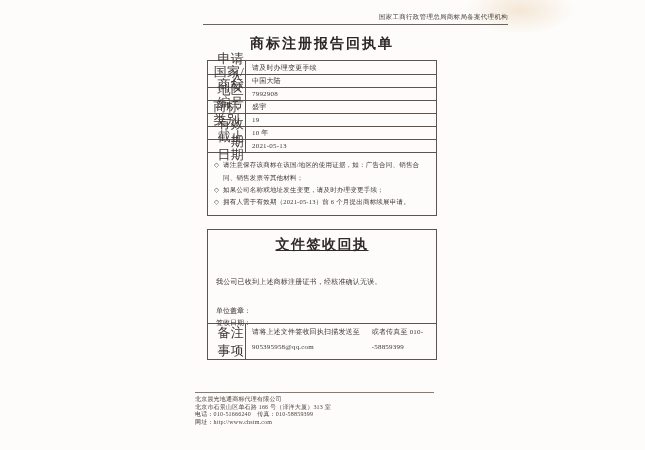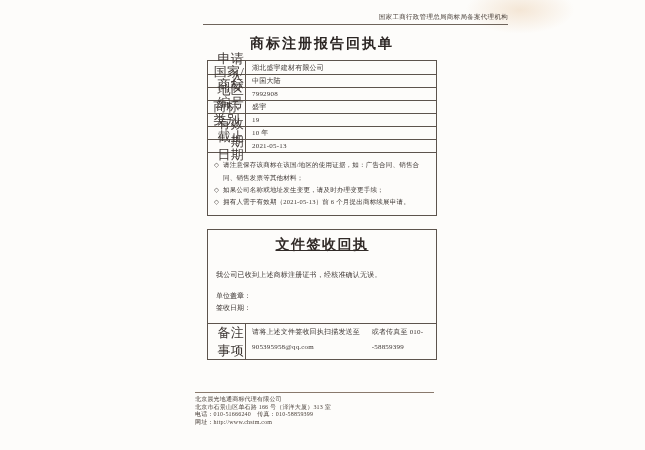--- a/index.html
+++ b/index.html
@@ -47,22 +47,22 @@
   .r-notes { height:63px; }
   .notes-list { flex-direction:column; justify-content:center; align-items:stretch; font-size:6.5px; line-height:12.4px; }
   .note-item { display:flex; align-items:flex-start; }
   .note-bullet { flex:none; width:9px; }
   .note-text { flex:1; }
   .receipt-cell { height:93px; padding:4px 8px; font-size:7px; }
   .receipt-title {
     text-align:center; font-size:14px; font-weight:bold;
     text-decoration:underline; letter-spacing:1.5px; margin-top:2px; color:#322b28;
   }
-  .receipt-statement { margin-top:16px; letter-spacing:.2px; }
-  .stamp-label { margin-top:11px; }
+  .receipt-statement { margin-top:23px; letter-spacing:.2px; }
+  .stamp-label { margin-top:19px; }
   .signer-label { margin-top:21px; }
   .sign-date-label { margin-top:2px; }
   .r-remark { height:36px; }
   .remark-value { flex-direction:row; align-items:flex-start; justify-content:center; line-height:15px; }
   .footer {
     position:absolute; left:195px; top:392px; width:239px;
     border-top:1px solid #89796c; padding-top:3px;
     font-size:6px; line-height:7.6px; letter-spacing:.2px; color:#4a403a;
   }
 </style>
@@ -73,21 +73,21 @@
 
   <div class="stain"></div>
 
   <div class="header-note">国家工商行政管理总局商标局备案代理机构</div>
 
   <div class="doc-title">商标注册报告回执单</div>
 
   <div class="tbl tbl1">
     <div class="row r-simple">
       <div class="cell-label">申请人</div>
-      <div class="cell-value">湖北盛宇建材有限公司</div>
+      <div class="cell-value">请及时办理变更手续</div>
     </div>
     <div class="row r-simple">
       <div class="cell-label">国家/地区</div>
       <div class="cell-value">中国大陆</div>
     </div>
     <div class="row r-simple">
       <div class="cell-label">商标编号</div>
       <div class="cell-value">7992908</div>
     </div>
     <div class="row r-simple">

